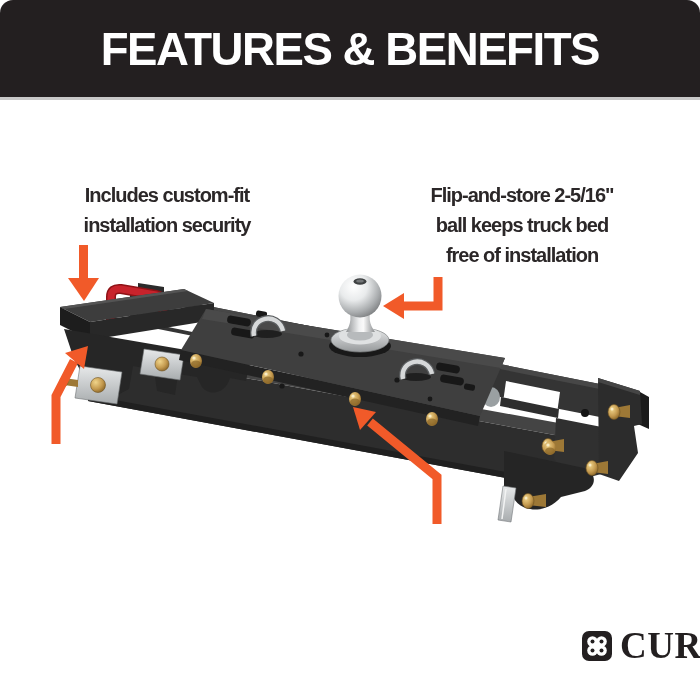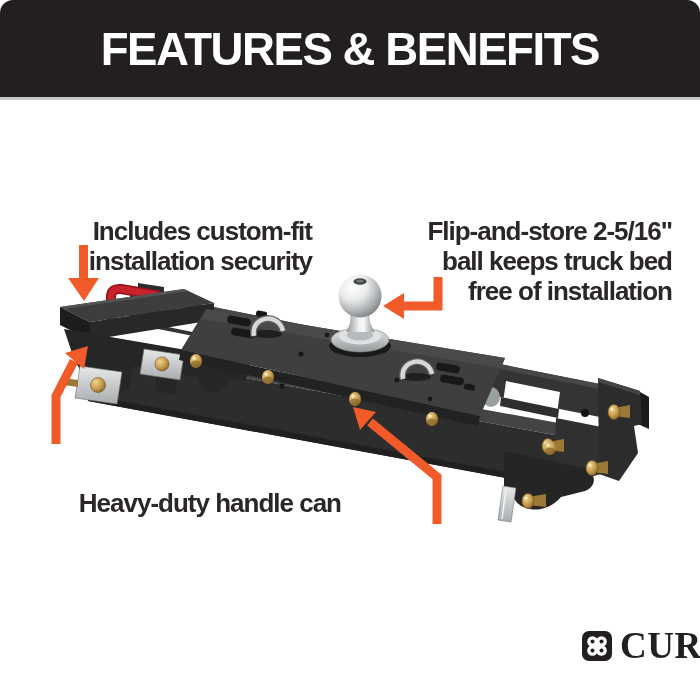--- a/index.html
+++ b/index.html
@@ -16,24 +16,23 @@
   }
   .header h1{
     margin:0;color:#ffffff;font-size:47px;font-weight:bold;
     letter-spacing:-1.5px;transform:scaleX(.97);white-space:nowrap;
   }
   .header-divider{
     position:absolute;left:0;top:97px;width:700px;height:3px;background:#c8c8c8;
   }
   
   .ann{
-    position:absolute;text-align:right;font-weight:bold;
-    color:var(--text-dark,#2b2728);font-size:26px;line-height:30px;
+    position:absolute;text-align:center;font-weight:bold;
+    color:var(--text-dark,#2b2728);font-size:20px;line-height:30px;
     letter-spacing:-1px;
-    margin-top:36px;
   }
   .ann span{display:block;white-space:nowrap;}
   #ann-brackets{left:22px;top:180px;width:290px;}
   #ann-ball{left:372px;top:180px;width:300px;}
   #ann-handle{left:25px;top:452px;width:316px;}
   #ann-pins{left:383px;top:535px;width:300px;}
   
   .art{position:absolute;left:0;top:0;width:700px;height:700px;}
   .arrow{fill:var(--accent-orange,#f15a29);}
   .arrow-line{stroke:var(--accent-orange,#f15a29);fill:none;stroke-width:9;stroke-linejoin:miter;}
@@ -256,21 +255,20 @@
   <div class="ann" id="ann-brackets">
     <span>Includes custom-fit</span>
     <span>installation security</span>
   </div>
   <div class="ann" id="ann-ball">
     <span>Flip-and-store 2-5/16"</span>
     <span>ball keeps truck bed</span>
     <span>free of installation</span>
   </div>
   <div class="ann" id="ann-handle">
-    <span>Heavy-duty handle can</span>
   </div>
   <div class="ann" id="ann-pins">
   </div>
 
   <div class="logo">
     <svg width="30" height="30" viewBox="0 0 30 30">
       <rect width="30" height="30" rx="7" fill="#231f20"></rect>
       <circle cx="10.5" cy="10.5" r="5.3" fill="#ffffff"></circle>
       <circle cx="19.5" cy="10.5" r="5.3" fill="#ffffff"></circle>
       <circle cx="10.5" cy="19.5" r="5.3" fill="#ffffff"></circle>

